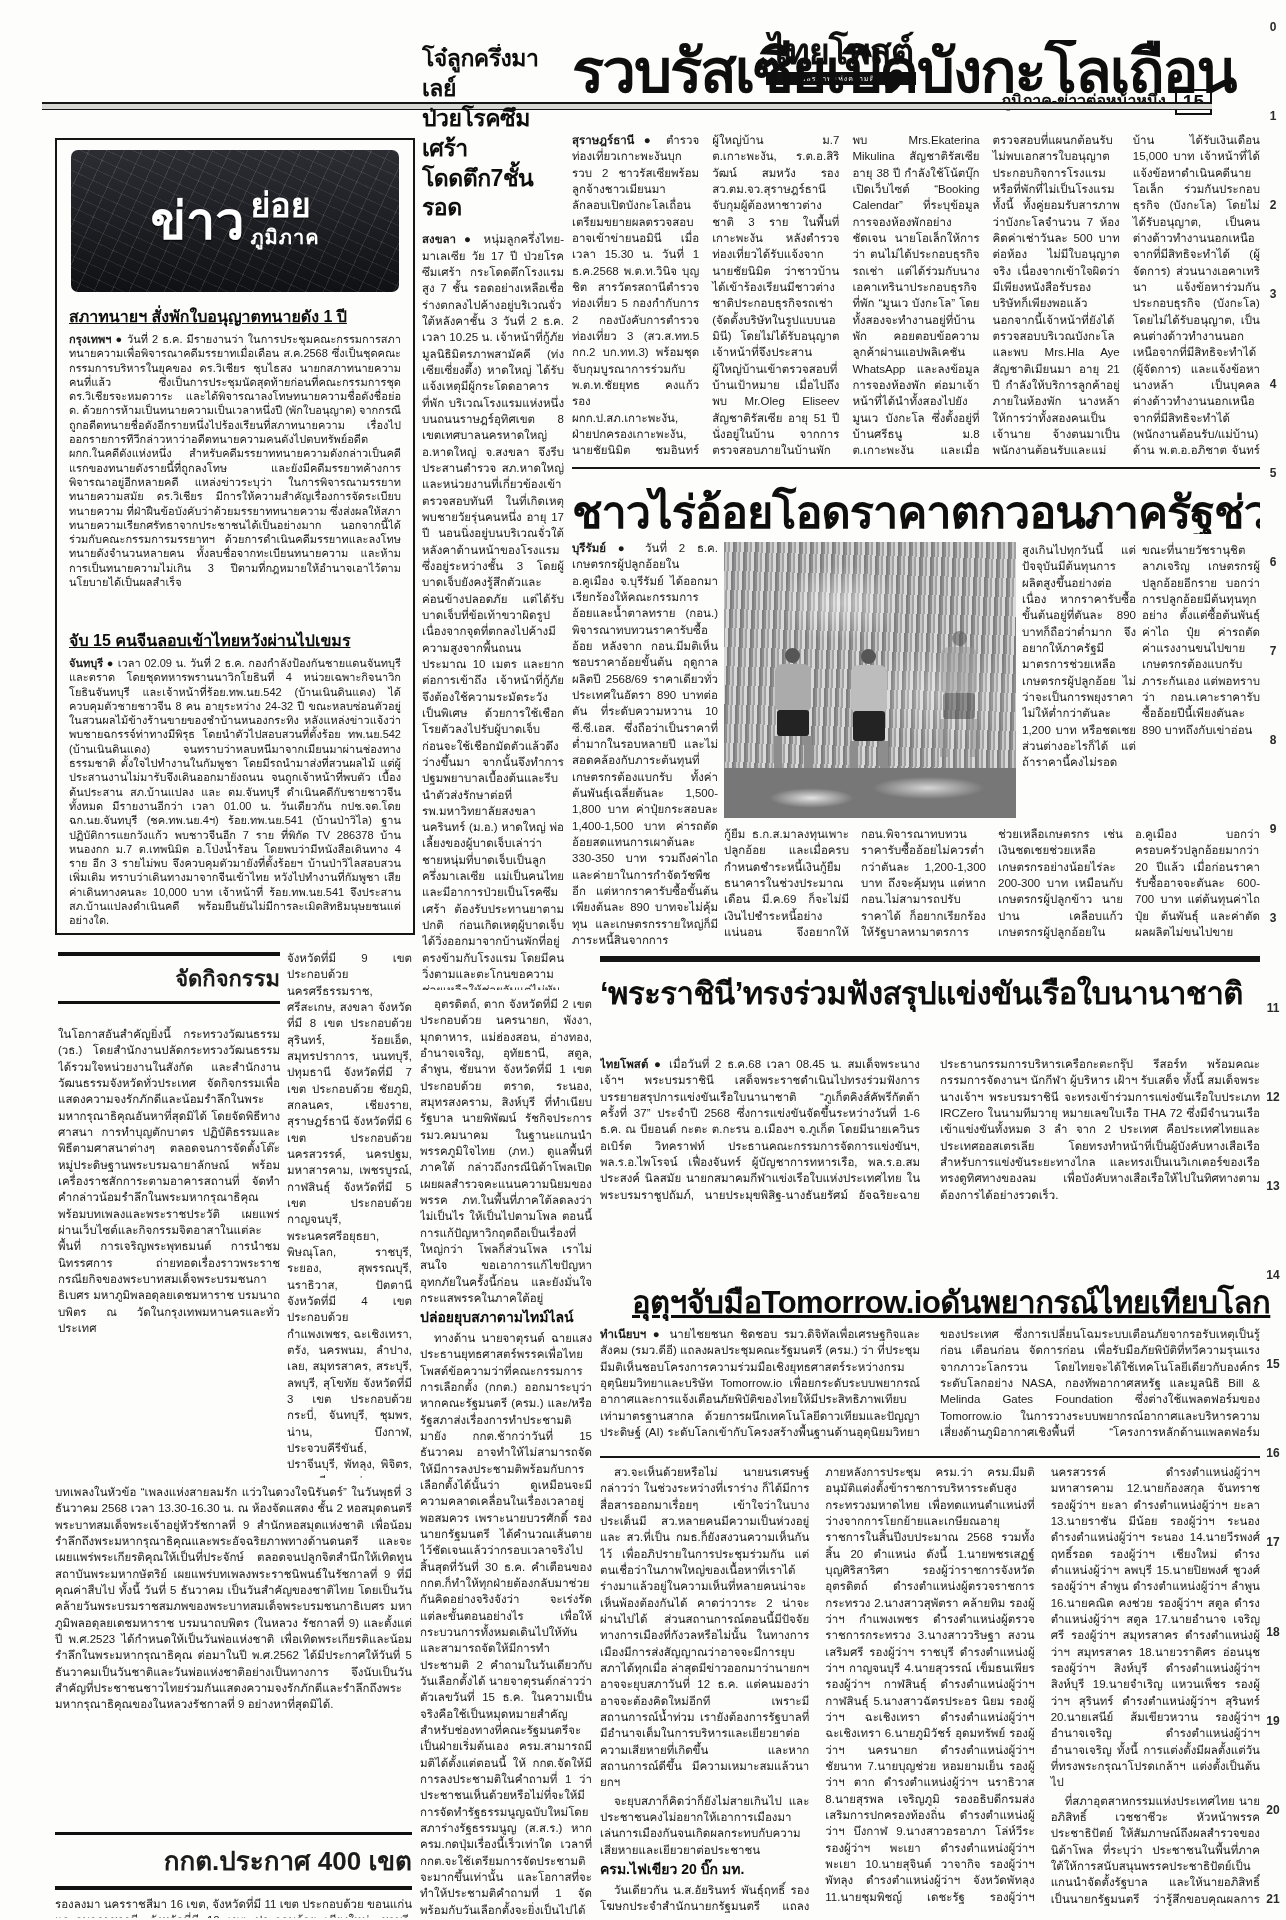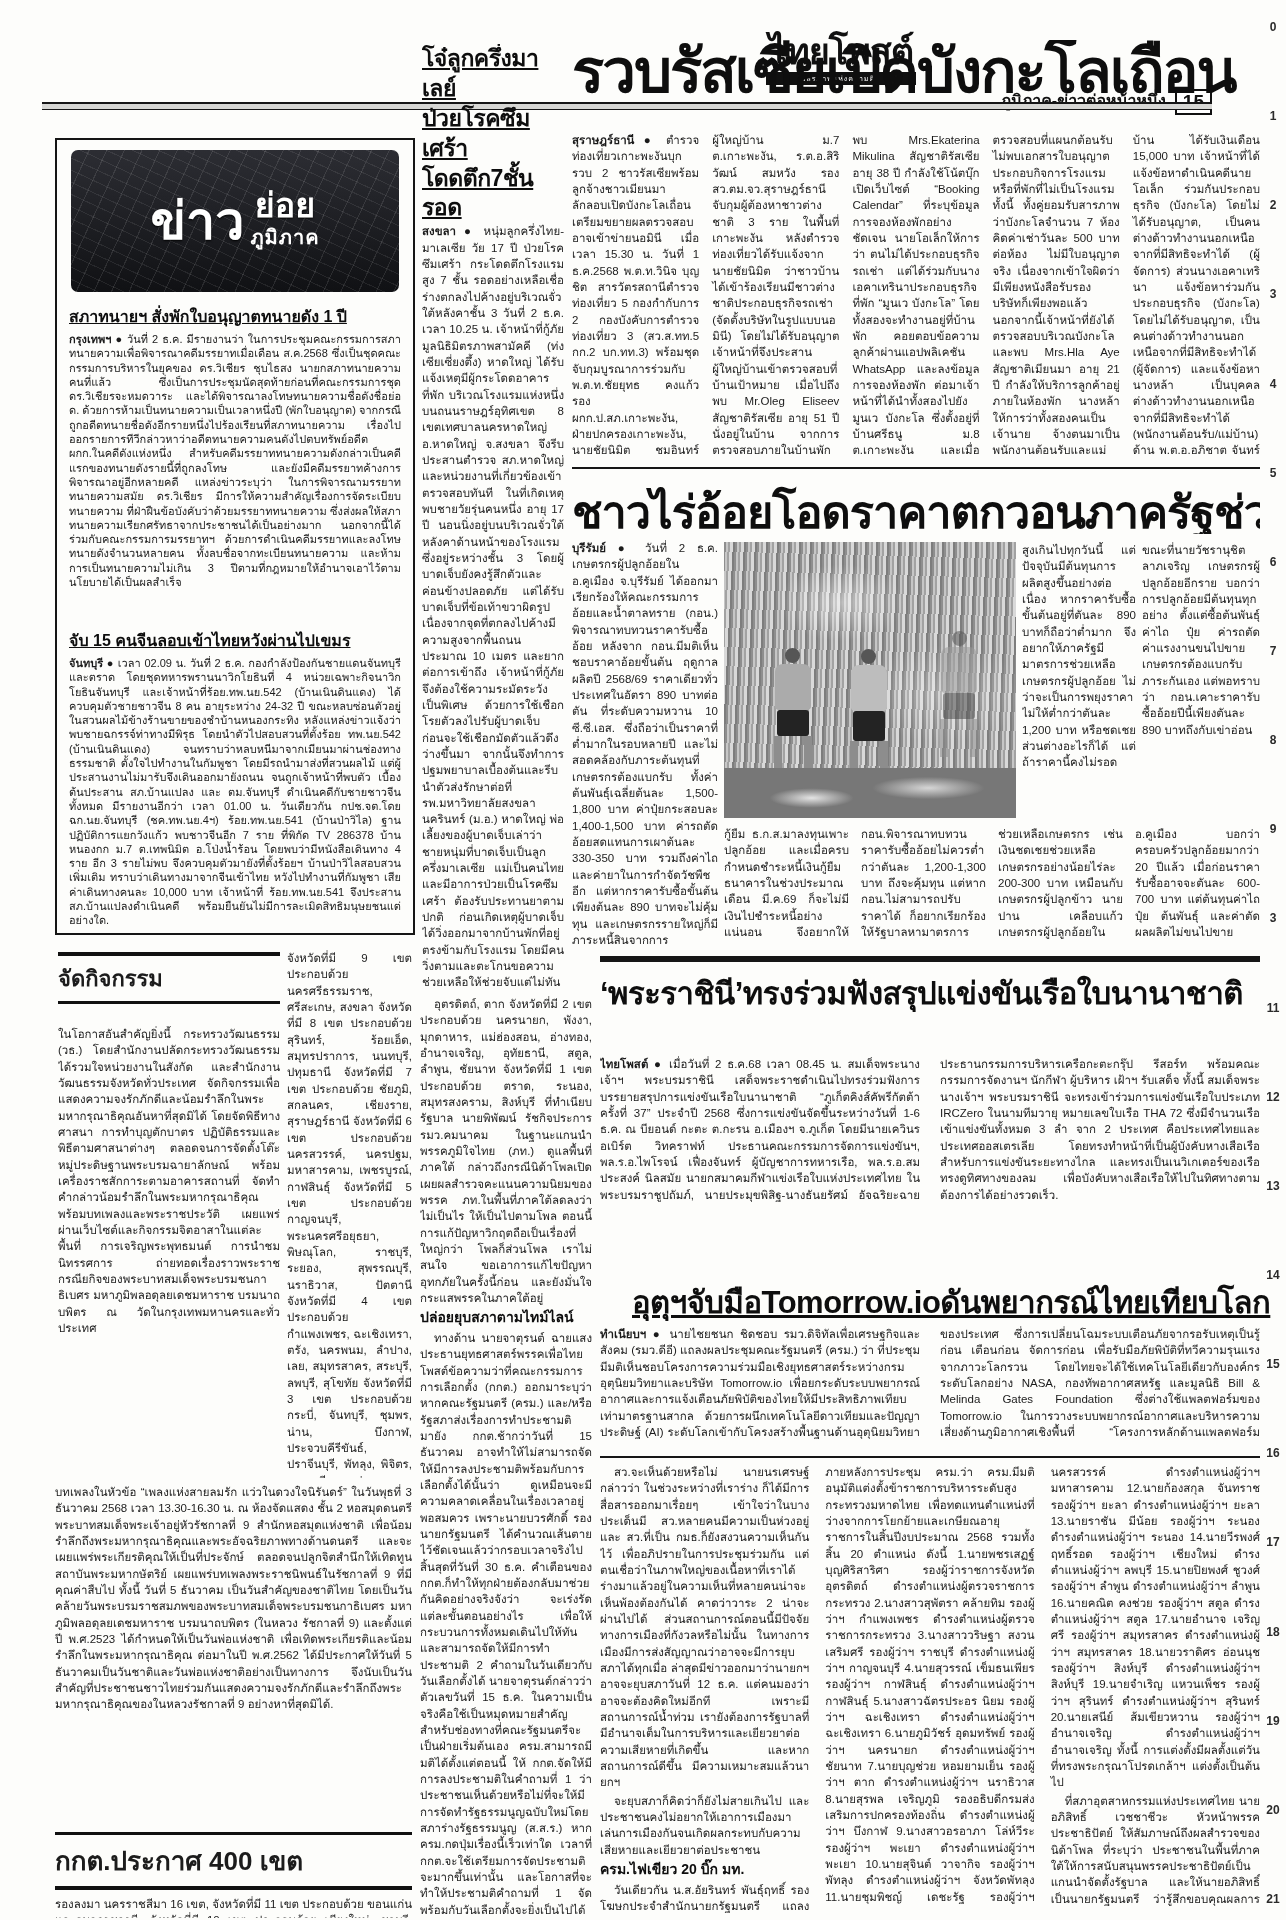--- a/index.html
+++ b/index.html
@@ -30,31 +30,31 @@
   .hl-mid{font-size:31px;font-weight:800;letter-spacing:-0.5px;white-space:nowrap;overflow:hidden;}
   .subhead-inline{font-size:14px;font-weight:800;margin:2px 0;}
   
   .brief{border:2px solid #151515;padding:8px 12px;display:flex;flex-direction:column;overflow:hidden;}
   .banner{border-radius:7px;background:
       repeating-linear-gradient(115deg,rgba(255,255,255,.10) 0 1px,transparent 1px 16px),
       repeating-linear-gradient(25deg,rgba(255,255,255,.08) 0 1px,transparent 1px 11px),
       linear-gradient(180deg,#2c2d33,#101114);
       height:122px;flex:none;padding:10px 14px;color:#fff;display:flex;align-items:center;justify-content:center;gap:6px;margin:2px 2px 8px 2px;}
   .banner .big{font-size:52px;font-weight:900;line-height:.9;text-shadow:0 1px 2px #000;}
-  .banner .side{display:flex;flex-direction:column;align-items:center;}
+  .banner .side{display:flex;flex-direction:column;align-items:flex-start;}
   .banner .mid{font-size:34px;font-weight:900;line-height:.95;text-shadow:0 1px 2px #000;}
   .banner .small{font-size:20px;font-weight:800;letter-spacing:1px;}
   .brief-h{font-size:16px;font-weight:800;margin:4px 0 3px 0;flex:none;text-decoration:underline;}
   .brief .bt{font-size:11px;line-height:1.3;}
   
-  .hl-jo{font-size:23px;font-weight:650;line-height:1.3;letter-spacing:-0.5px;margin-bottom:0;text-decoration:underline;}
+  .hl-jo{font-size:23px;font-weight:650;line-height:1.3;letter-spacing:-0.5px;margin-bottom:8px;}
   
   .sec-hd .bar-t{height:4px;background:#111;}
   .sec-hd .bar-b{height:3px;background:#111;margin-top:3px;}
-  .sec-hd .t{font-size:22px;font-weight:800;text-align:left;padding:5px 0 2px 0;}
+  .sec-hd .t{font-size:22px;font-weight:800;text-align:right;padding:5px 0 2px 0;}
   .sec-hd.big .t{font-size:26px;}
   
   .photo{overflow:hidden;background:
      radial-gradient(90px 55px at 40% 22%,rgba(255,255,255,.45),transparent 70%),
      radial-gradient(120px 70px at 75% 55%,rgba(255,255,255,.25),transparent 70%),
      repeating-linear-gradient(93deg,#8e8e8e 0 2px,#c6c6c6 2px 4px,#a2a2a2 4px 6px,#d9d9d9 6px 9px,#7d7d7d 9px 11px),
      linear-gradient(#b5b5b5,#939393);}
   .photo .ground{position:absolute;left:0;right:0;bottom:0;height:18%;
      background:radial-gradient(60px 14px at 30% 60%,#e4e4e4,transparent 70%),
                 radial-gradient(80px 16px at 70% 40%,#d6d6d6,transparent 70%),#777;}

